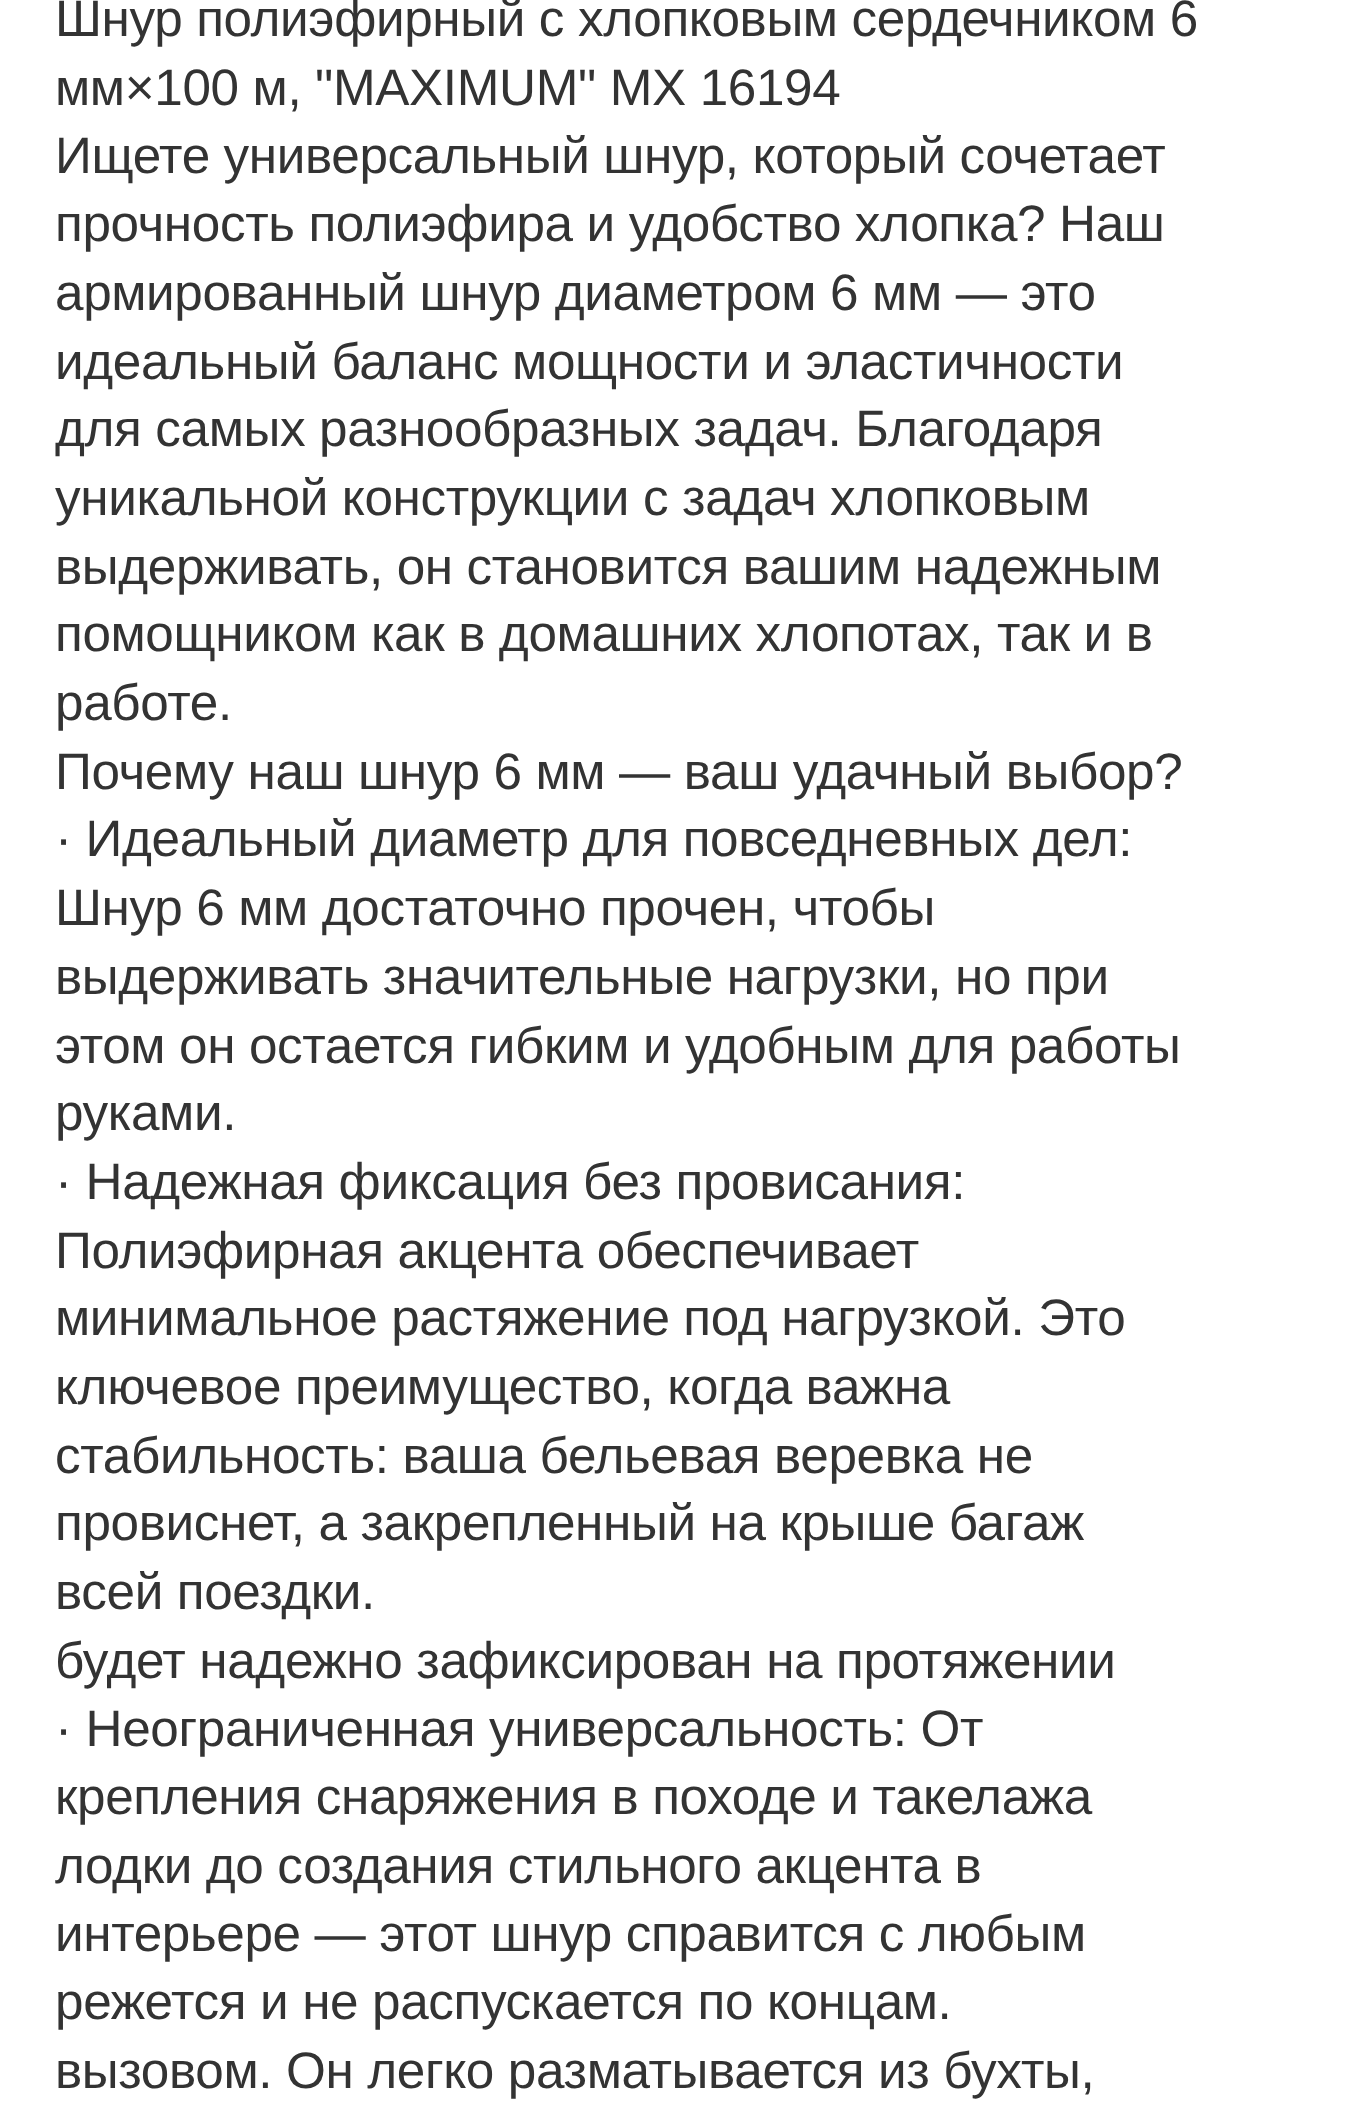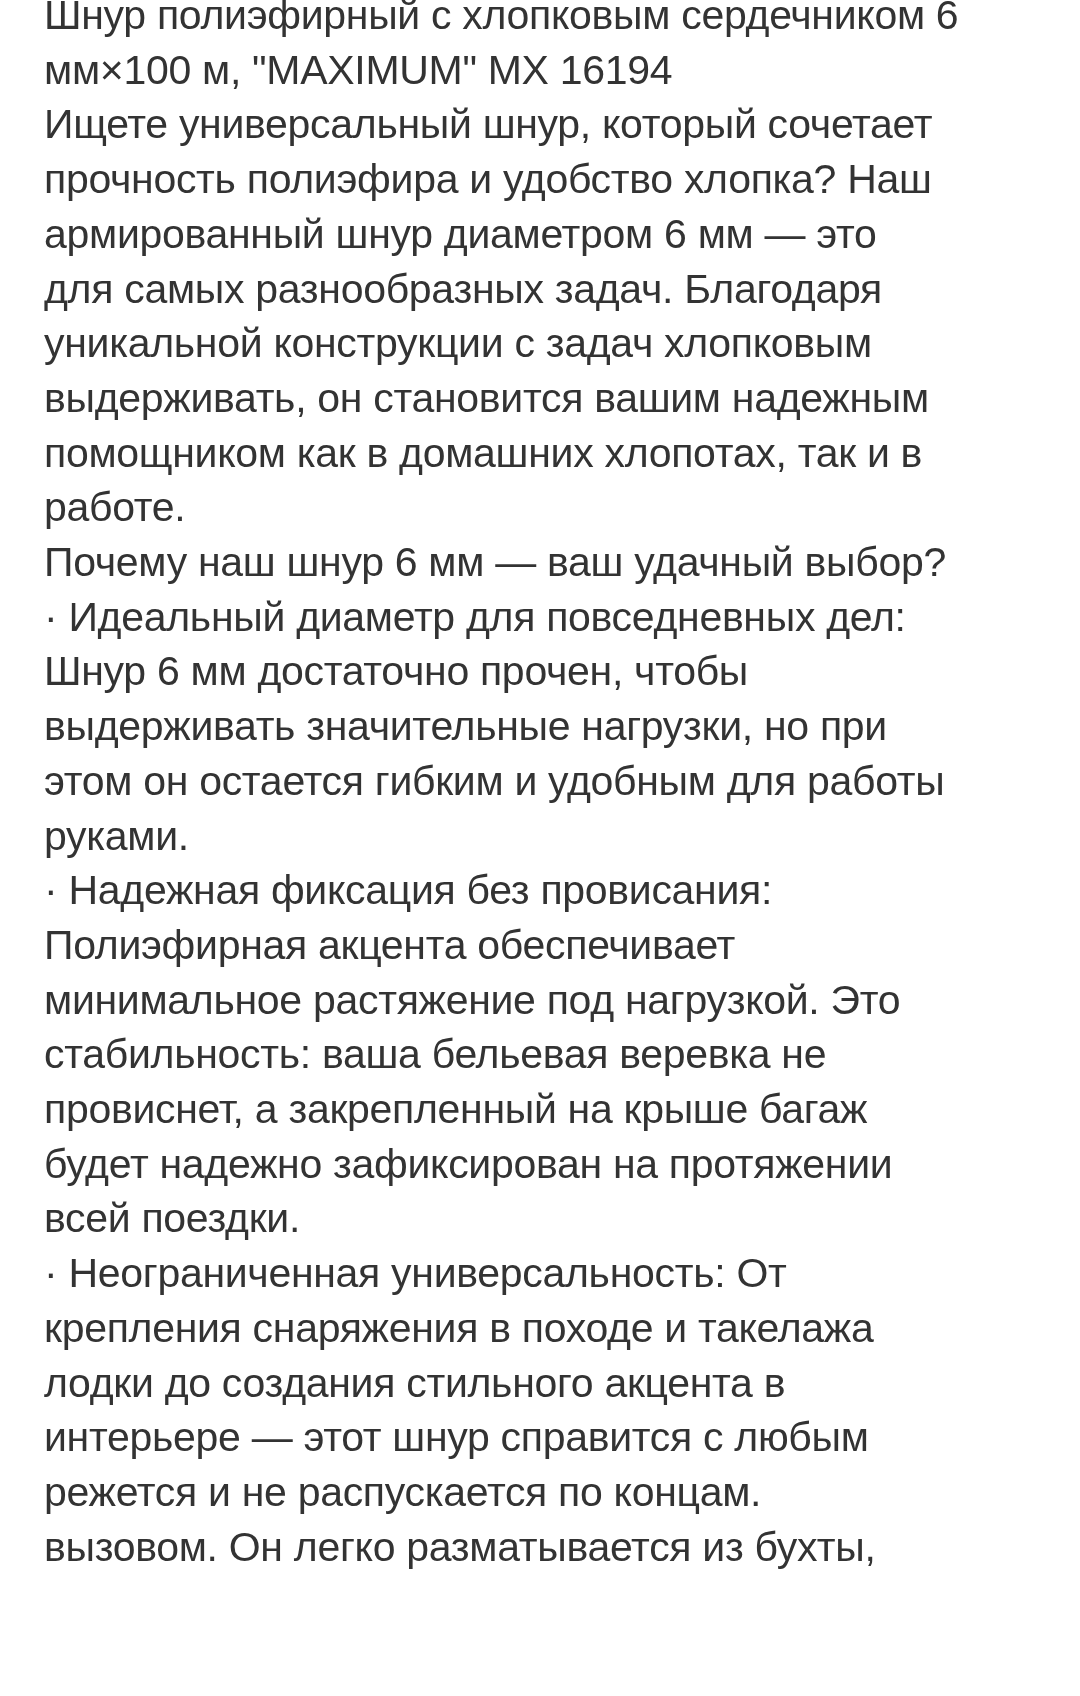--- a/index.html
+++ b/index.html
@@ -30,38 +30,40 @@
 </head>
 <body>
 
 <div class="page" style="background: rgb(255, 255, 255);">
   <div class="description-text" style="color: rgb(51, 51, 51);">
     <div class="text-line">Шнур полиэфирный с хлопковым сердечником 6</div>
     <div class="text-line">мм×100 м, "MAXIMUM" MX 16194</div>
     <div class="text-line">Ищете универсальный шнур, который сочетает</div>
     <div class="text-line">прочность полиэфира и удобство хлопка? Наш</div>
     <div class="text-line">армированный шнур диаметром 6 мм — это</div>
+    <div class="text-line">идеальный баланс мощности и эластичности</div>
     <div class="text-line">для самых разнообразных задач. Благодаря</div>
     <div class="text-line">уникальной конструкции с задач хлопковым</div>
     <div class="text-line">выдерживать, он становится вашим надежным</div>
     <div class="text-line">помощником как в домашних хлопотах, так и в</div>
     <div class="text-line">работе.</div>
     <div class="text-line">Почему наш шнур 6 мм — ваш удачный выбор?</div>
     <div class="text-line">· Идеальный диаметр для повседневных дел:</div>
     <div class="text-line">Шнур 6 мм достаточно прочен, чтобы</div>
     <div class="text-line">выдерживать значительные нагрузки, но при</div>
     <div class="text-line">этом он остается гибким и удобным для работы</div>
     <div class="text-line">руками.</div>
     <div class="text-line">· Надежная фиксация без провисания:</div>
     <div class="text-line">Полиэфирная акцента обеспечивает</div>
     <div class="text-line">минимальное растяжение под нагрузкой. Это</div>
+    <div class="text-line">ключевое преимущество, когда важна</div>
     <div class="text-line">стабильность: ваша бельевая веревка не</div>
     <div class="text-line">провиснет, а закрепленный на крыше багаж</div>
+    <div class="text-line">всей поездки.</div>
     <div class="text-line">будет надежно зафиксирован на протяжении</div>
-    <div class="text-line">всей поездки.</div>
     <div class="text-line">· Неограниченная универсальность: От</div>
     <div class="text-line">крепления снаряжения в походе и такелажа</div>
     <div class="text-line">лодки до создания стильного акцента в</div>
     <div class="text-line">интерьере — этот шнур справится с любым</div>
     <div class="text-line">режется и не распускается по концам.</div>
     <div class="text-line">вызовом. Он легко разматывается из бухты,</div>
   </div>
 </div>
 
 </body></html>

